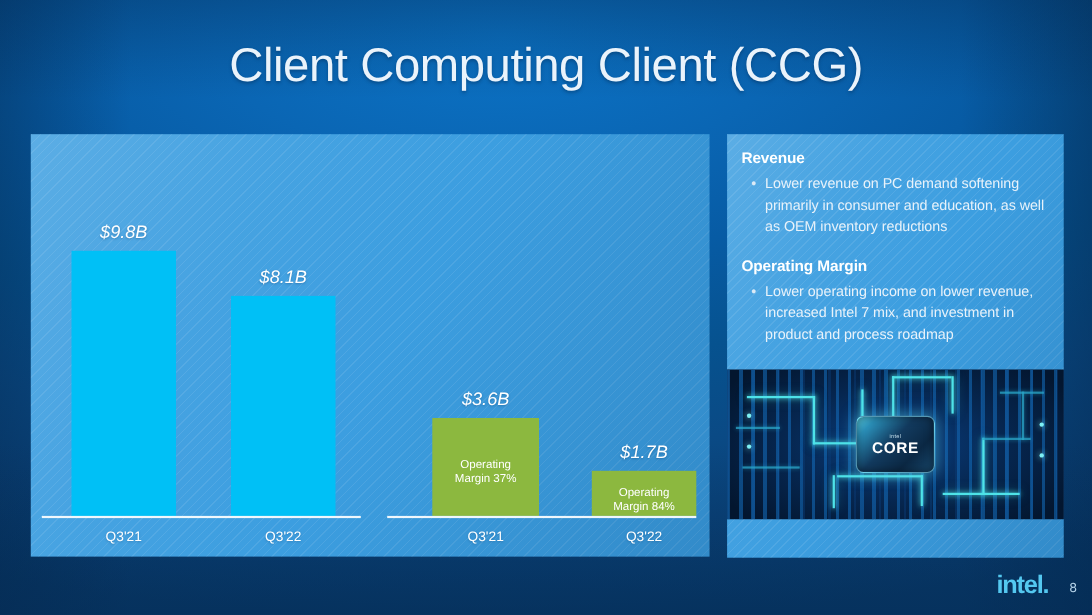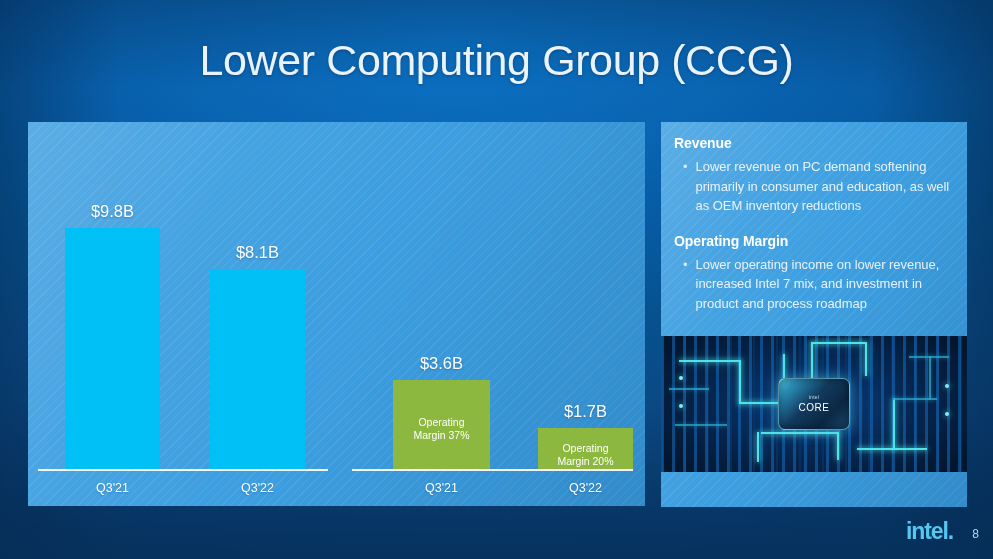--- a/index.html
+++ b/index.html
@@ -77,20 +77,21 @@
   .bar { position:absolute; bottom:37px; }
   .bar.cyan  { background:#00c0f6; }
   .bar.green { background:#8cb83f; }
 
   .bar-value {
     position:absolute; bottom:100%; left:50%;
     transform:translateX(-50%);
     margin-bottom:7px;
     font-size:16.5px; color:#ffffff; white-space:nowrap;
     text-shadow:0 1px 2px rgba(3,40,80,.3);
+    font-style:italic;
   }
   .bar-sub {
     position:absolute; left:0; right:0;
     font-size:10.5px; line-height:13px; color:#ffffff;
     text-align:center;
   }
   #oi-bar-1 .bar-sub { top:36px; }
   #oi-bar-2 .bar-sub { top:14px; }
 
   .x-label {
@@ -151,21 +152,21 @@
     width:72px; height:52px; border-radius:7px;
     background:linear-gradient(135deg,#5bd4e6 0%,#2a8fb8 16%,#123a5e 45%,#0b2844 72%,#18496e 100%);
     box-shadow:0 0 14px rgba(90,210,235,.55), inset 0 0 8px rgba(0,0,0,.5);
     border:1px solid rgba(140,225,245,.55);
     display:flex; flex-direction:column; align-items:center; justify-content:center;
   }
   #cpu-chip .chip-brand {
     font-size:5px; letter-spacing:.3px; color:#cfe9f5; opacity:.9; line-height:6px;
   }
   #cpu-chip .chip-name {
-    font-size:10px; font-weight:400; letter-spacing:.5px;
+    font-size:14px; font-weight:700; letter-spacing:.5px;
     color:#ffffff; line-height:15px;
   }
 
   
   #footer { position:absolute; left:0; right:0; bottom:0; height:52px; z-index:4; }
   #intel-logo {
     position:absolute; right:40px; bottom:14px;
     font-size:23px; font-weight:700; color:#54c8f0;
     letter-spacing:-1.1px;
   }
@@ -173,21 +174,21 @@
   #page-number {
     position:absolute; right:14px; bottom:18px;
     font-size:12px; color:#b9d6ec;
   }
 </style>
 </head>
 <body>
 
 <div id="slide">
 
-  <div id="title">Lower Computing Group (CCG)</div>
+  <div id="title">Client Computing Client (CCG)</div>
 
   <div class="panel" id="chart-panel">
     <div class="sheen"></div>
 
     <div class="chart" id="revenue-chart">
 
       <div class="bar cyan" id="rev-bar-1">
         <div class="bar-value">$9.8B</div>
       </div>
       <div class="bar cyan" id="rev-bar-2">
@@ -207,21 +208,21 @@
         <div class="bar-sub">
           <div>Operating</div>
           <div>Margin 37%</div>
         </div>
       </div>
 
       <div class="bar green" id="oi-bar-2">
         <div class="bar-value">$1.7B</div>
         <div class="bar-sub">
           <div>Operating</div>
-          <div>Margin 20%</div>
+          <div>Margin 84%</div>
         </div>
       </div>
 
       <div class="axis"></div>
 
       <div class="x-label" id="oi-lab-1">Q3'21</div>
       <div class="x-label" id="oi-lab-2">Q3'22</div>
     </div>
   </div>
 

